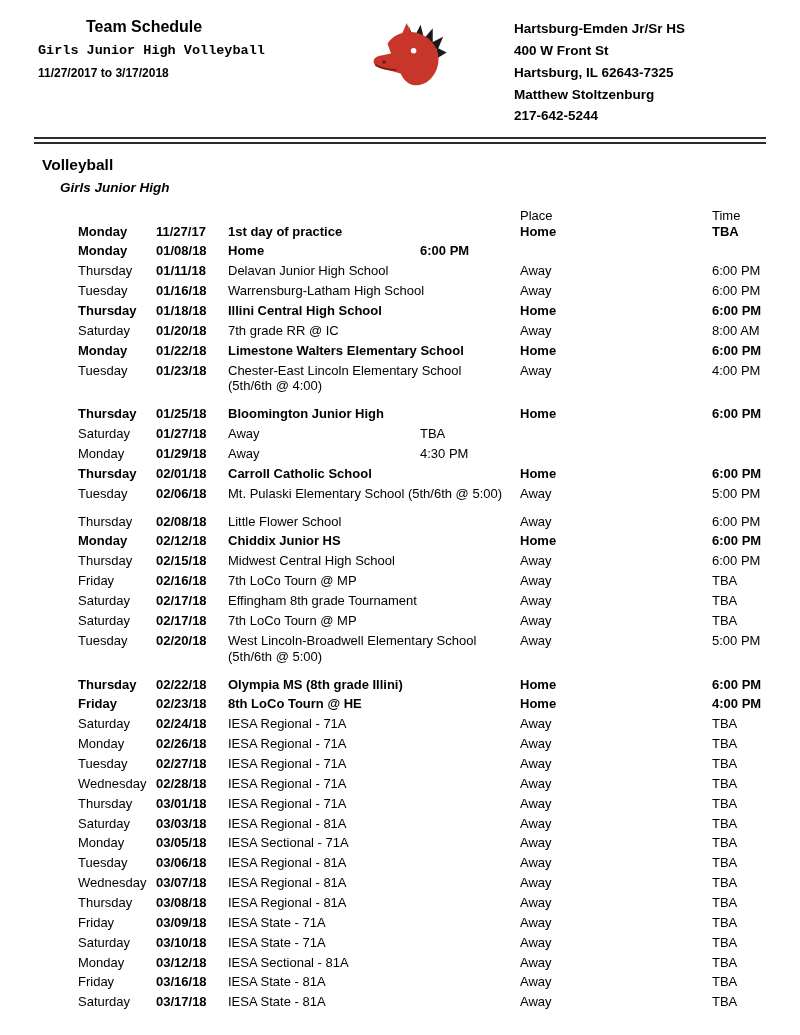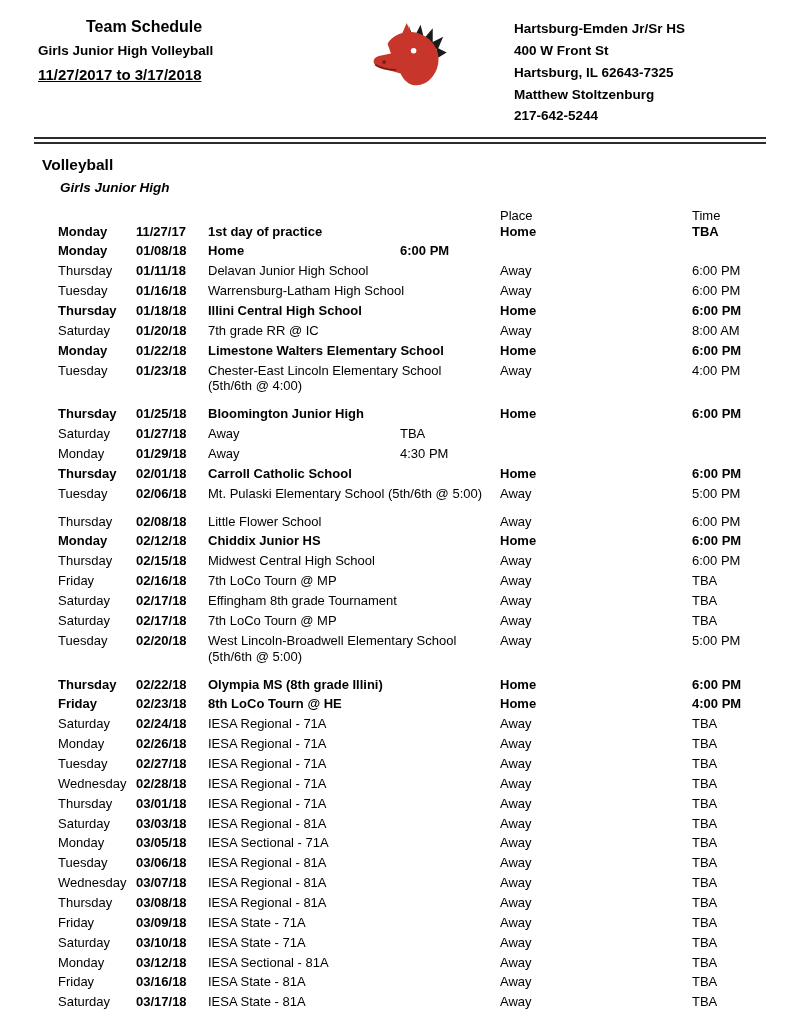--- a/index.html
+++ b/index.html
@@ -7,37 +7,37 @@
   .page {
     width: 800px; height: 1035px; box-sizing: border-box;
     padding: 12px 28px 0 28px; background: #fff; overflow: hidden;
     position: relative;
   }
 
   
   .header { display: flex; align-items: flex-start; padding: 2px 8px 0 10px; }
   .header-left { width: 270px; padding-top: 4px; }
   .hl-title { font-size: 16px; font-weight: bold; margin-bottom: 7px; margin-left: 48px; }
-  .hl-sub   { font-size: 13.5px; font-weight: bold; margin-bottom: 8px; }
-  .hl-range { font-size: 15px; font-weight: bold; text-decoration: underline; }
+  .hl-sub   { font-size: 13.5px; font-weight: bold; margin-bottom: 8px; font-family: Liberation Mono, monospace; }
+  .hl-range { font-size: 12px; font-weight: bold; }
   .header-logo { flex: 1; display: flex; justify-content: center; align-items: flex-start; padding-top: 2px; }
   .header-right { width: 250px; font-size: 13.5px; font-weight: bold; line-height: 1.62; padding-top: 4px; }
 
   
   .rule {
     margin: 10px 6px 12px 6px; height: 3px;
     border-top: 2px solid #2b2b2b; border-bottom: 2px solid #2b2b2b;
   }
 
   
   .sport-heading { font-size: 15.5px; font-weight: bold; margin: 4px 0 6px 14px; }
   .level-heading { font-size: 13.5px; font-weight: bold; font-style: italic; margin: 0 0 14px 32px; }
 
   
-  .table { margin-left: 30px; }
+  .table { margin-left: 50px; }
   .trow { display: flex; font-size: 13px; line-height: 1.22; margin-bottom: 4px; }
   .trow.bold { font-weight: bold; }
   .trow.gap { margin-top: 12px; }
   .thead { display: flex; font-size: 13px; line-height: 1.1; margin-bottom: 0; }
   .c-day   { width: 78px; flex: none; }
   .c-date  { width: 72px; flex: none; font-weight: bold; }
   .c-event { width: 292px; flex: none; padding-right: 14px; box-sizing: border-box; }
   .c-place { width: 192px; flex: none; }
   .c-time  { width: 86px; flex: none; }
 </style>

